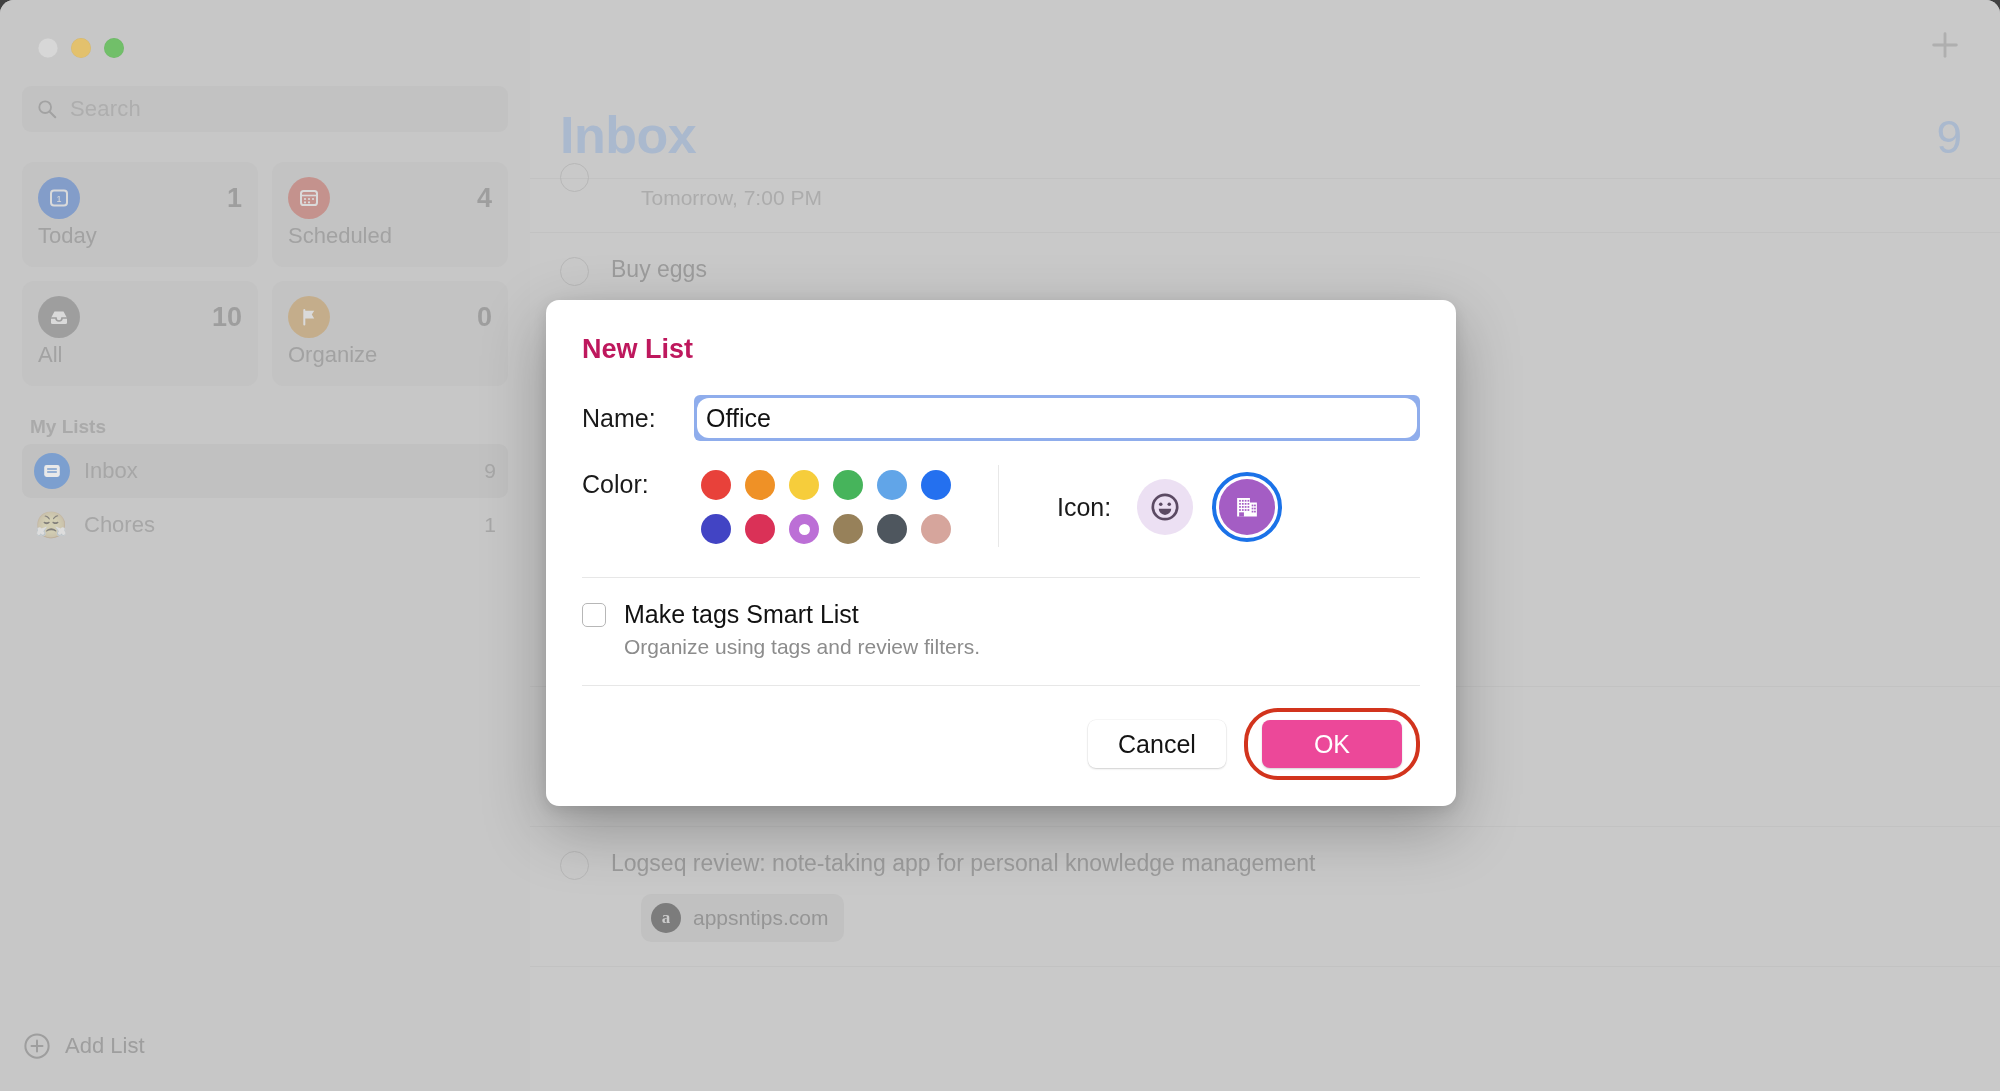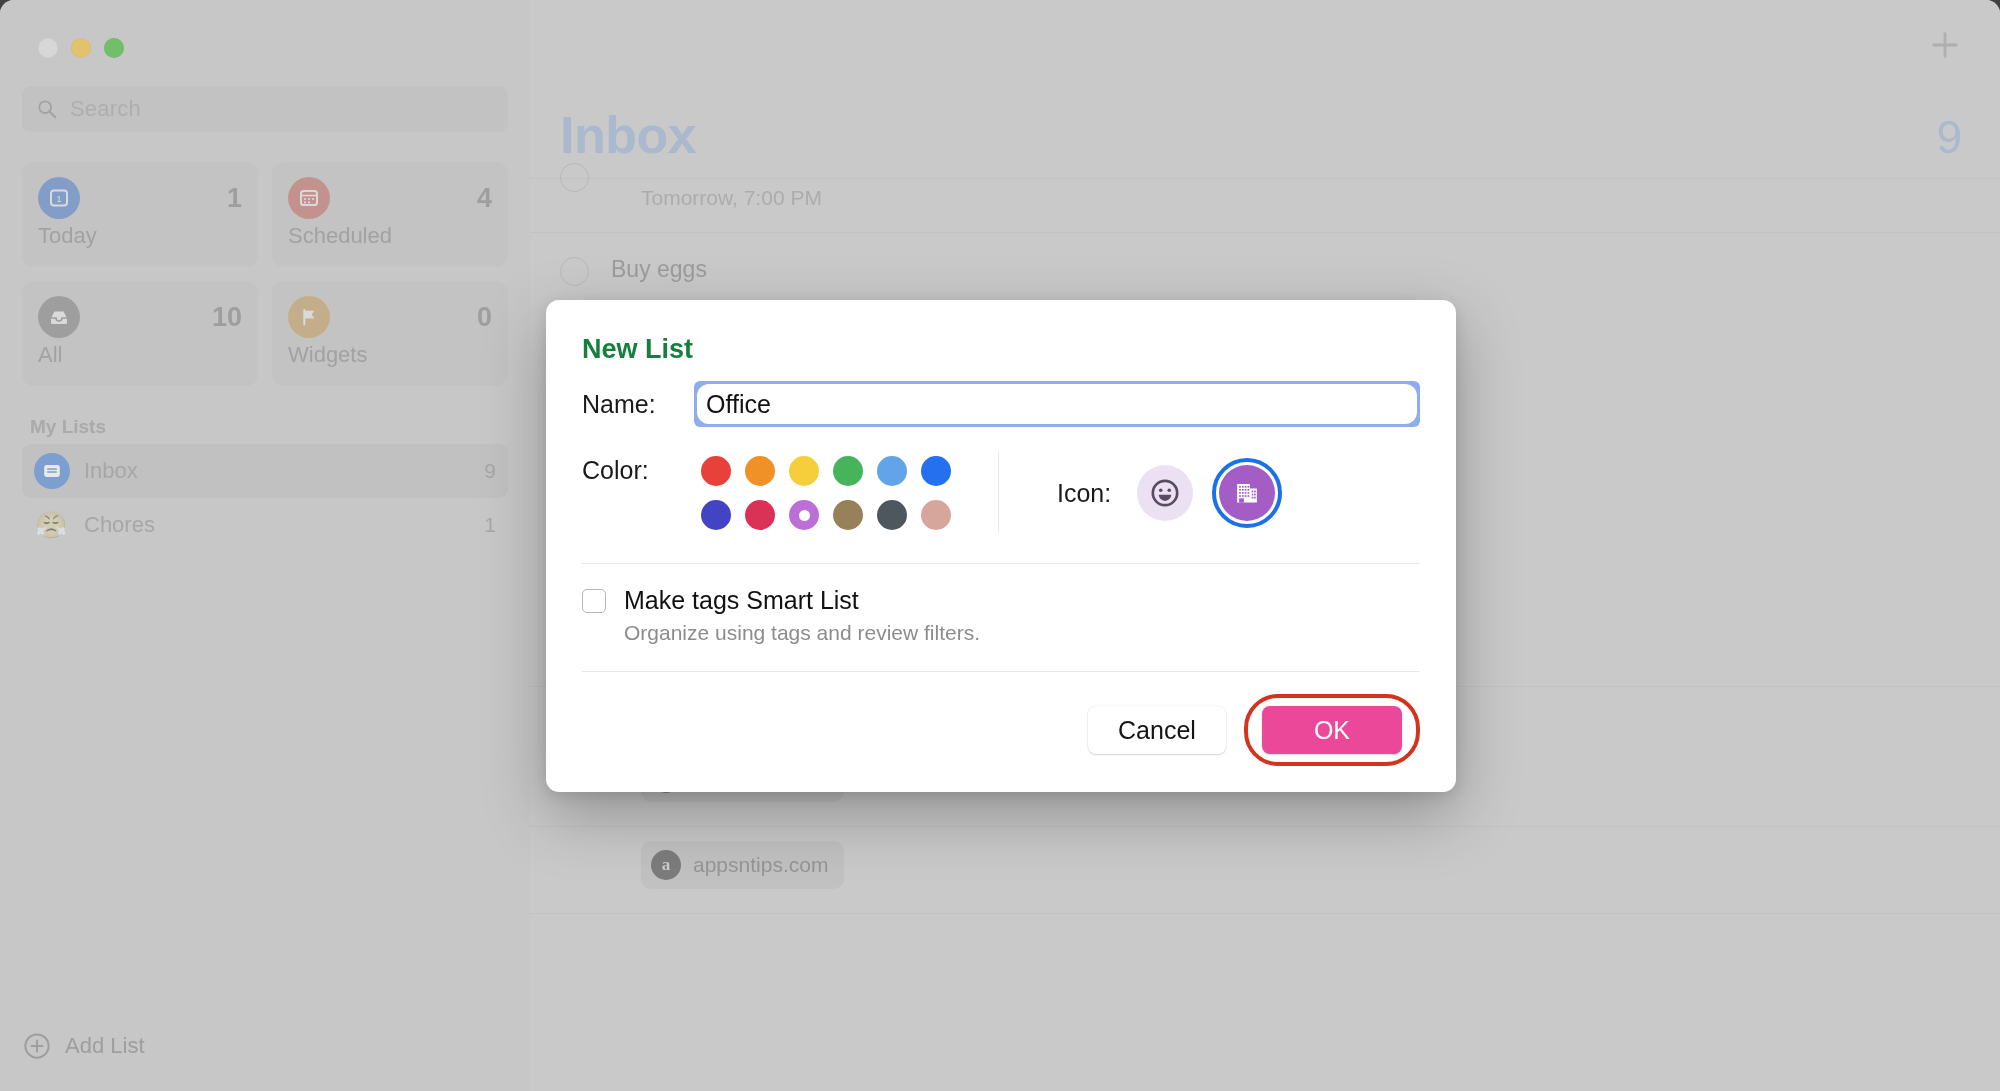--- a/index.html
+++ b/index.html
@@ -249,22 +249,22 @@
     width: 910px;
     border-radius: 13px;
     background: #ffffff;
     box-shadow: 0 22px 64px rgba(0,0,0,0.28), 0 4px 14px rgba(0,0,0,0.10);
     padding: 34px 36px 26px 36px;
   }
 
   .dlg-title {
     font-size: 27px;
     font-weight: 700;
-    color: #15803d;
-    margin-bottom: 16px;
+    color: #be185d;
+    margin-bottom: 30px;
   }
 
   .field-row {
     display: flex;
     align-items: center;
     gap: 20px;
     margin-bottom: 22px;
   }
   .field-label {
     font-size: 25px;
@@ -505,21 +505,21 @@
         <div class="tile">
           <div class="tile-top">
             <div class="tile-badge badge-flag">
               <svg width="24" height="24" viewBox="0 0 24 24">
                 <path d="M7.3 5 V19.4" stroke="#fff" stroke-width="2" stroke-linecap="round"></path>
                 <path d="M7.3 5.8 H17.2 L14.8 9.6 L17.2 13.4 H7.3 Z" fill="#fff"></path>
               </svg>
             </div>
             <div class="tile-count">0</div>
           </div>
-          <div class="tile-label">Widgets</div>
+          <div class="tile-label">Organize</div>
         </div>
 
       </div>
 
       <div class="section-header">My Lists</div>
 
       <div class="list-row selected">
         <div class="list-icon inbox">
           <svg width="22" height="22" viewBox="0 0 24 24">
             <rect x="3.5" y="5.5" width="17" height="13" rx="2.6" fill="#fff"></rect>
@@ -589,20 +589,24 @@
             <div class="task-circle"></div>
             <div class="task-text">How to Add Widgets to Mac Desktop Using WidgetWall | appsntips</div>
           </div>
           <div class="task-chip">
             <span class="chip-favicon">a</span>
             <span class="chip-text">appsntips.com</span>
           </div>
         </div>
 
         <div class="task">
+          <div class="task-head">
+            <div class="task-circle"></div>
+            <div class="task-text">Logseq review: note-taking app for personal knowledge management</div>
+          </div>
           <div class="task-chip">
             <span class="chip-favicon">a</span>
             <span class="chip-text">appsntips.com</span>
           </div>
         </div>
 
         <div class="task" style="height:20px;"></div>
 
       </div>
     </section>

